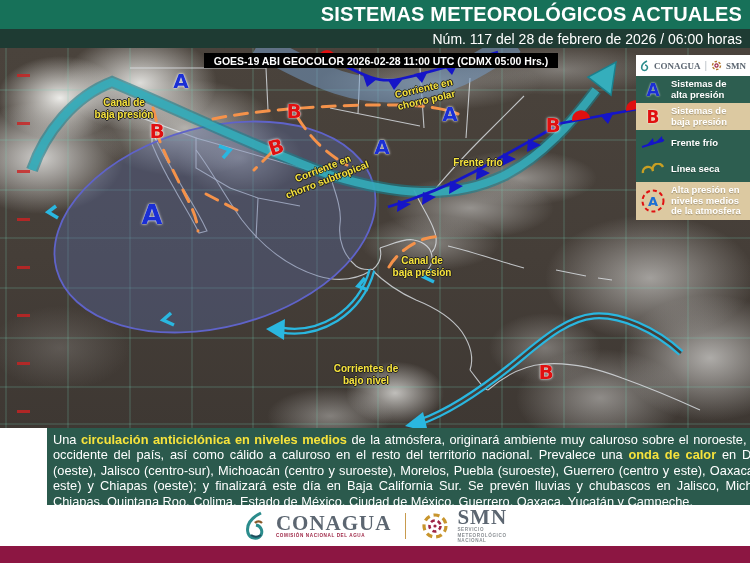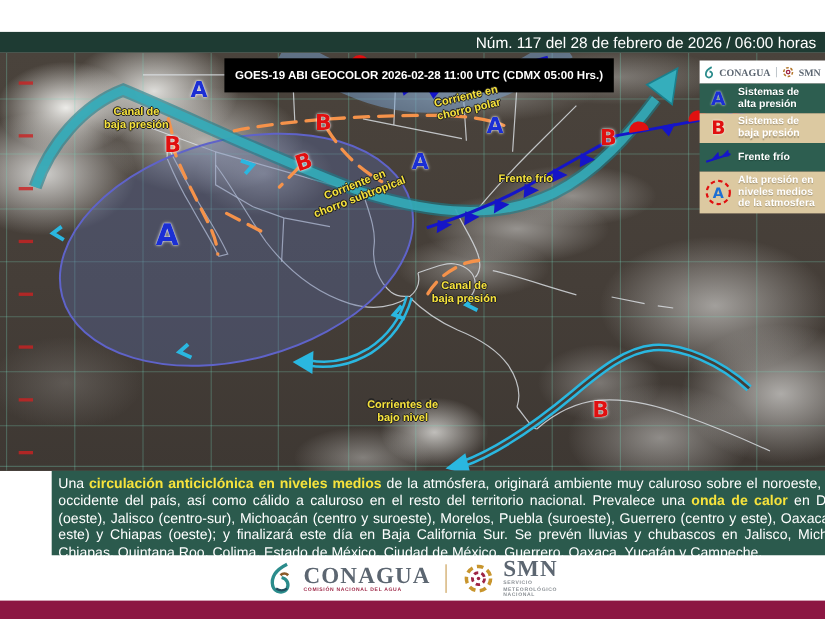--- a/index.html
+++ b/index.html
@@ -29,21 +29,21 @@
          radial-gradient(150px 90px at 650px 230px, rgba(225,225,223,.6), rgba(225,225,223,0) 70%),
          radial-gradient(130px 90px at 710px 310px, rgba(232,232,230,.65), rgba(232,232,230,0) 70%),
          radial-gradient(120px 70px at 600px 350px, rgba(222,222,220,.5), rgba(222,222,220,0) 70%),
          radial-gradient(80px 50px at 545px 300px, rgba(210,210,208,.4), rgba(210,210,208,0) 70%),
          radial-gradient(70px 45px at 395px 345px, rgba(235,235,232,.75), rgba(235,235,232,0) 70%),
          radial-gradient(90px 40px at 330px 368px, rgba(215,215,212,.45), rgba(215,215,212,0) 70%),
          radial-gradient(100px 60px at 60px 300px, rgba(180,178,175,.25), rgba(180,178,175,0) 70%),
          linear-gradient(180deg,#4a433c 0%,#453e38 55%,#3e3833 100%);}
   .map svg.geo{position:absolute;left:0;top:0;}
   
-  .caption{position:absolute;left:204px;top:5px;width:354px;height:31px;background:#000;
+  .caption{position:absolute;left:204px;top:5px;width:354px;height:15px;background:#000;
            color:#fff;font-size:10.5px;font-weight:bold;display:flex;align-items:center;
            justify-content:center;white-space:nowrap;}
   
   .mlabel{position:absolute;transform:translate(-50%,-50%);color:#f7e33c;font-weight:bold;
           font-size:10px;line-height:11.5px;text-align:center;white-space:pre-line;
           text-shadow:-1px 0 0 #222,1px 0 0 #222,0 -1px 0 #222,0 1px 0 #222;}
   .rot-polar{transform:translate(-50%,-50%) rotate(-13deg);}
   .rot-subtrop{transform:translate(-50%,-50%) rotate(-21deg);}
   
   .mk{position:absolute;transform:translate(-50%,-50%);font-weight:bold;font-size:20px;
@@ -84,20 +84,23 @@
   .tag.red{color:#9d2444;}
   .tag.gray{color:#8a8f94;line-height:5.5px;}
   .vdiv{width:1px;height:26px;background:#c89b4e;}
   .maroon{position:absolute;left:0;top:546px;width:750px;height:17px;background:#8c1642;}
 </style>
 </head>
 <body>
 
 <div class="page">
 
+  <div class="titlebar">
+    <div class="t">SISTEMAS METEOROLÓGICOS ACTUALES</div>
+  </div>
   <div class="subbar">
     <div class="t">Núm. 117 del 28 de febrero de 2026 / 06:00 horas</div>
   </div>
 
   <div class="map">
 
     <svg class="geo" width="750" height="380" viewBox="0 0 750 380">
 
       <g stroke="rgba(120,215,190,.30)" stroke-width="1">
         <line x1="6" y1="0" x2="6" y2="380"></line>
@@ -261,20 +264,28 @@
       <div class="lrow g">
         <span class="sym">
           <svg width="24" height="14" viewBox="0 0 24 14">
             <line x1="1" y1="11" x2="23" y2="4" stroke="#1515c8" stroke-width="2"></line>
             <polygon points="5,10 12,2 13,8" fill="#1515c8"></polygon>
             <polygon points="14,7 21,0 22,6" fill="#1515c8"></polygon>
           </svg>
         </span>
         <span class="lab">Frente frío</span>
       </div>
+      <div class="lrow g">
+        <span class="sym">
+          <svg width="24" height="12" viewBox="0 0 24 12">
+            <path d="M2,10 A5 5 0 0 1 12,8 A5 5 0 0 1 22,4" fill="none" stroke="#c8a023" stroke-width="2.4"></path>
+          </svg>
+        </span>
+        <span class="lab">Línea seca</span>
+      </div>
       <div class="lrow t">
         <span class="sym">
           <svg width="26" height="26" viewBox="0 0 26 26">
             <circle cx="13" cy="13" r="10.5" fill="none" stroke="#e01010" stroke-width="2" stroke-dasharray="4 3"></circle>
             <text x="13" y="18" text-anchor="middle" font-size="13" font-weight="bold" fill="#1b6fd4" font-family="DejaVu Sans, sans-serif">A</text>
           </svg>
         </span>
         <span class="lab">Alta presión en
 niveles medios
 de la atmosfera</span>

